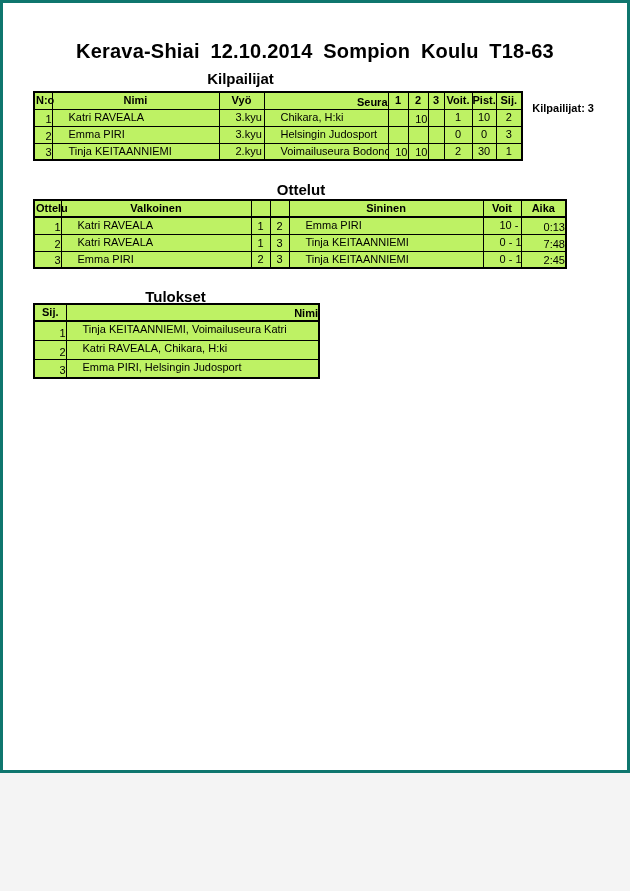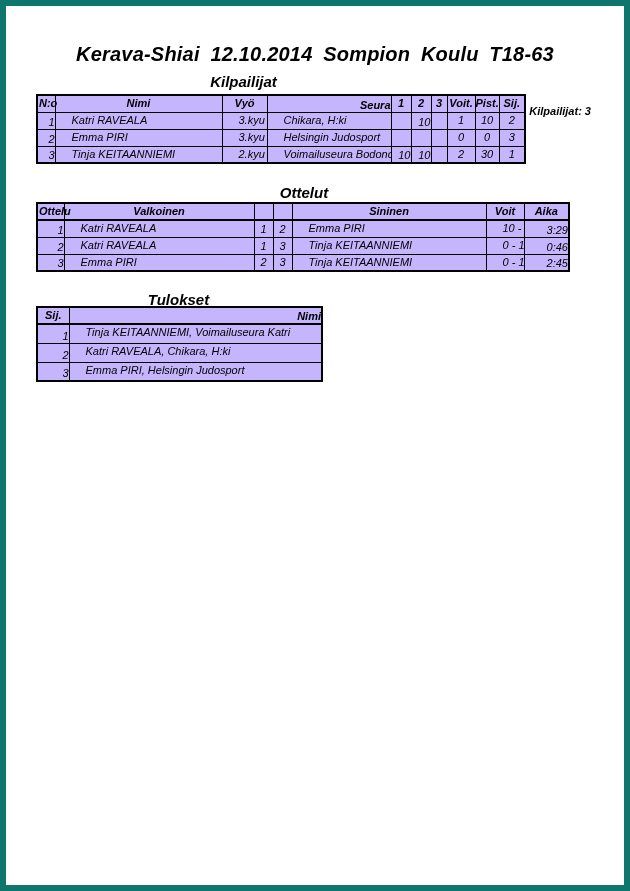--- a/index.html
+++ b/index.html
@@ -4,26 +4,25 @@
 <style>
   html, body { margin: 0; padding: 0; }
   body {
     width: 630px; height: 891px;
     background: #f4f4f4;
     font-family: "Liberation Sans", sans-serif;
     color: #000;
   }
   .page {
     position: relative;
-    width: 630px; height: 891px;
+    width: 630px; height: 773px;
     background: #ffffff;
     overflow: hidden;
-    border: 6px solid #0f766e;
+    border: 3px solid #0f766e;
     box-sizing: border-box;
-    font-style: italic;
   }
   .title {
     position: absolute; top: 24px; left: 0; width: 100%;
     text-align: center;
     font-size: 20px; font-weight: bold;
     word-spacing: 5px;
     letter-spacing: 0.2px;
   }
   .count {
     position: absolute; top: 51px; right: 33px;
@@ -37,21 +36,21 @@
   }
   #h-kilpailijat { top: 67px;  left: 30px; width: 415px; }
   #h-ottelut     { top: 178px; left: 32px; width: 532px; }
   #h-tulokset    { top: 285px; left: 30px; width: 285px; }
 
   table {
     position: absolute;
     border-collapse: collapse;
     table-layout: fixed;
     border: 2px solid #000;
-    background: #c4b5fd;
+    background: #bef264;
   }
   th, td {
     border: 1px solid #000;
     font-size: 11px;
     white-space: nowrap;
     overflow: hidden;
     padding: 0;
   }
   th { font-weight: bold; overflow: visible; }
 
@@ -173,30 +172,30 @@
       </tr>
     </thead>
     <tbody>
       <tr>
         <td class="c vb">1</td>
         <td class="l vt">Katri RAVEALA</td>
         <td class="c vm">1</td>
         <td class="c vm">2</td>
         <td class="l vt">Emma PIRI</td>
         <td class="l vt">10 - 0</td>
-        <td class="l vb">3:29</td>
+        <td class="l vb">0:13</td>
       </tr>
       <tr>
         <td class="c vb">2</td>
         <td class="l vt">Katri RAVEALA</td>
         <td class="c vm">1</td>
         <td class="c vm">3</td>
         <td class="l vt">Tinja KEITAANNIEMI</td>
         <td class="l vt">0 - 10</td>
-        <td class="l vb">0:46</td>
+        <td class="l vb">7:48</td>
       </tr>
       <tr>
         <td class="c vb">3</td>
         <td class="l vt">Emma PIRI</td>
         <td class="c vm">2</td>
         <td class="c vm">3</td>
         <td class="l vt">Tinja KEITAANNIEMI</td>
         <td class="l vt">0 - 10</td>
         <td class="l vb">2:45</td>
       </tr>

